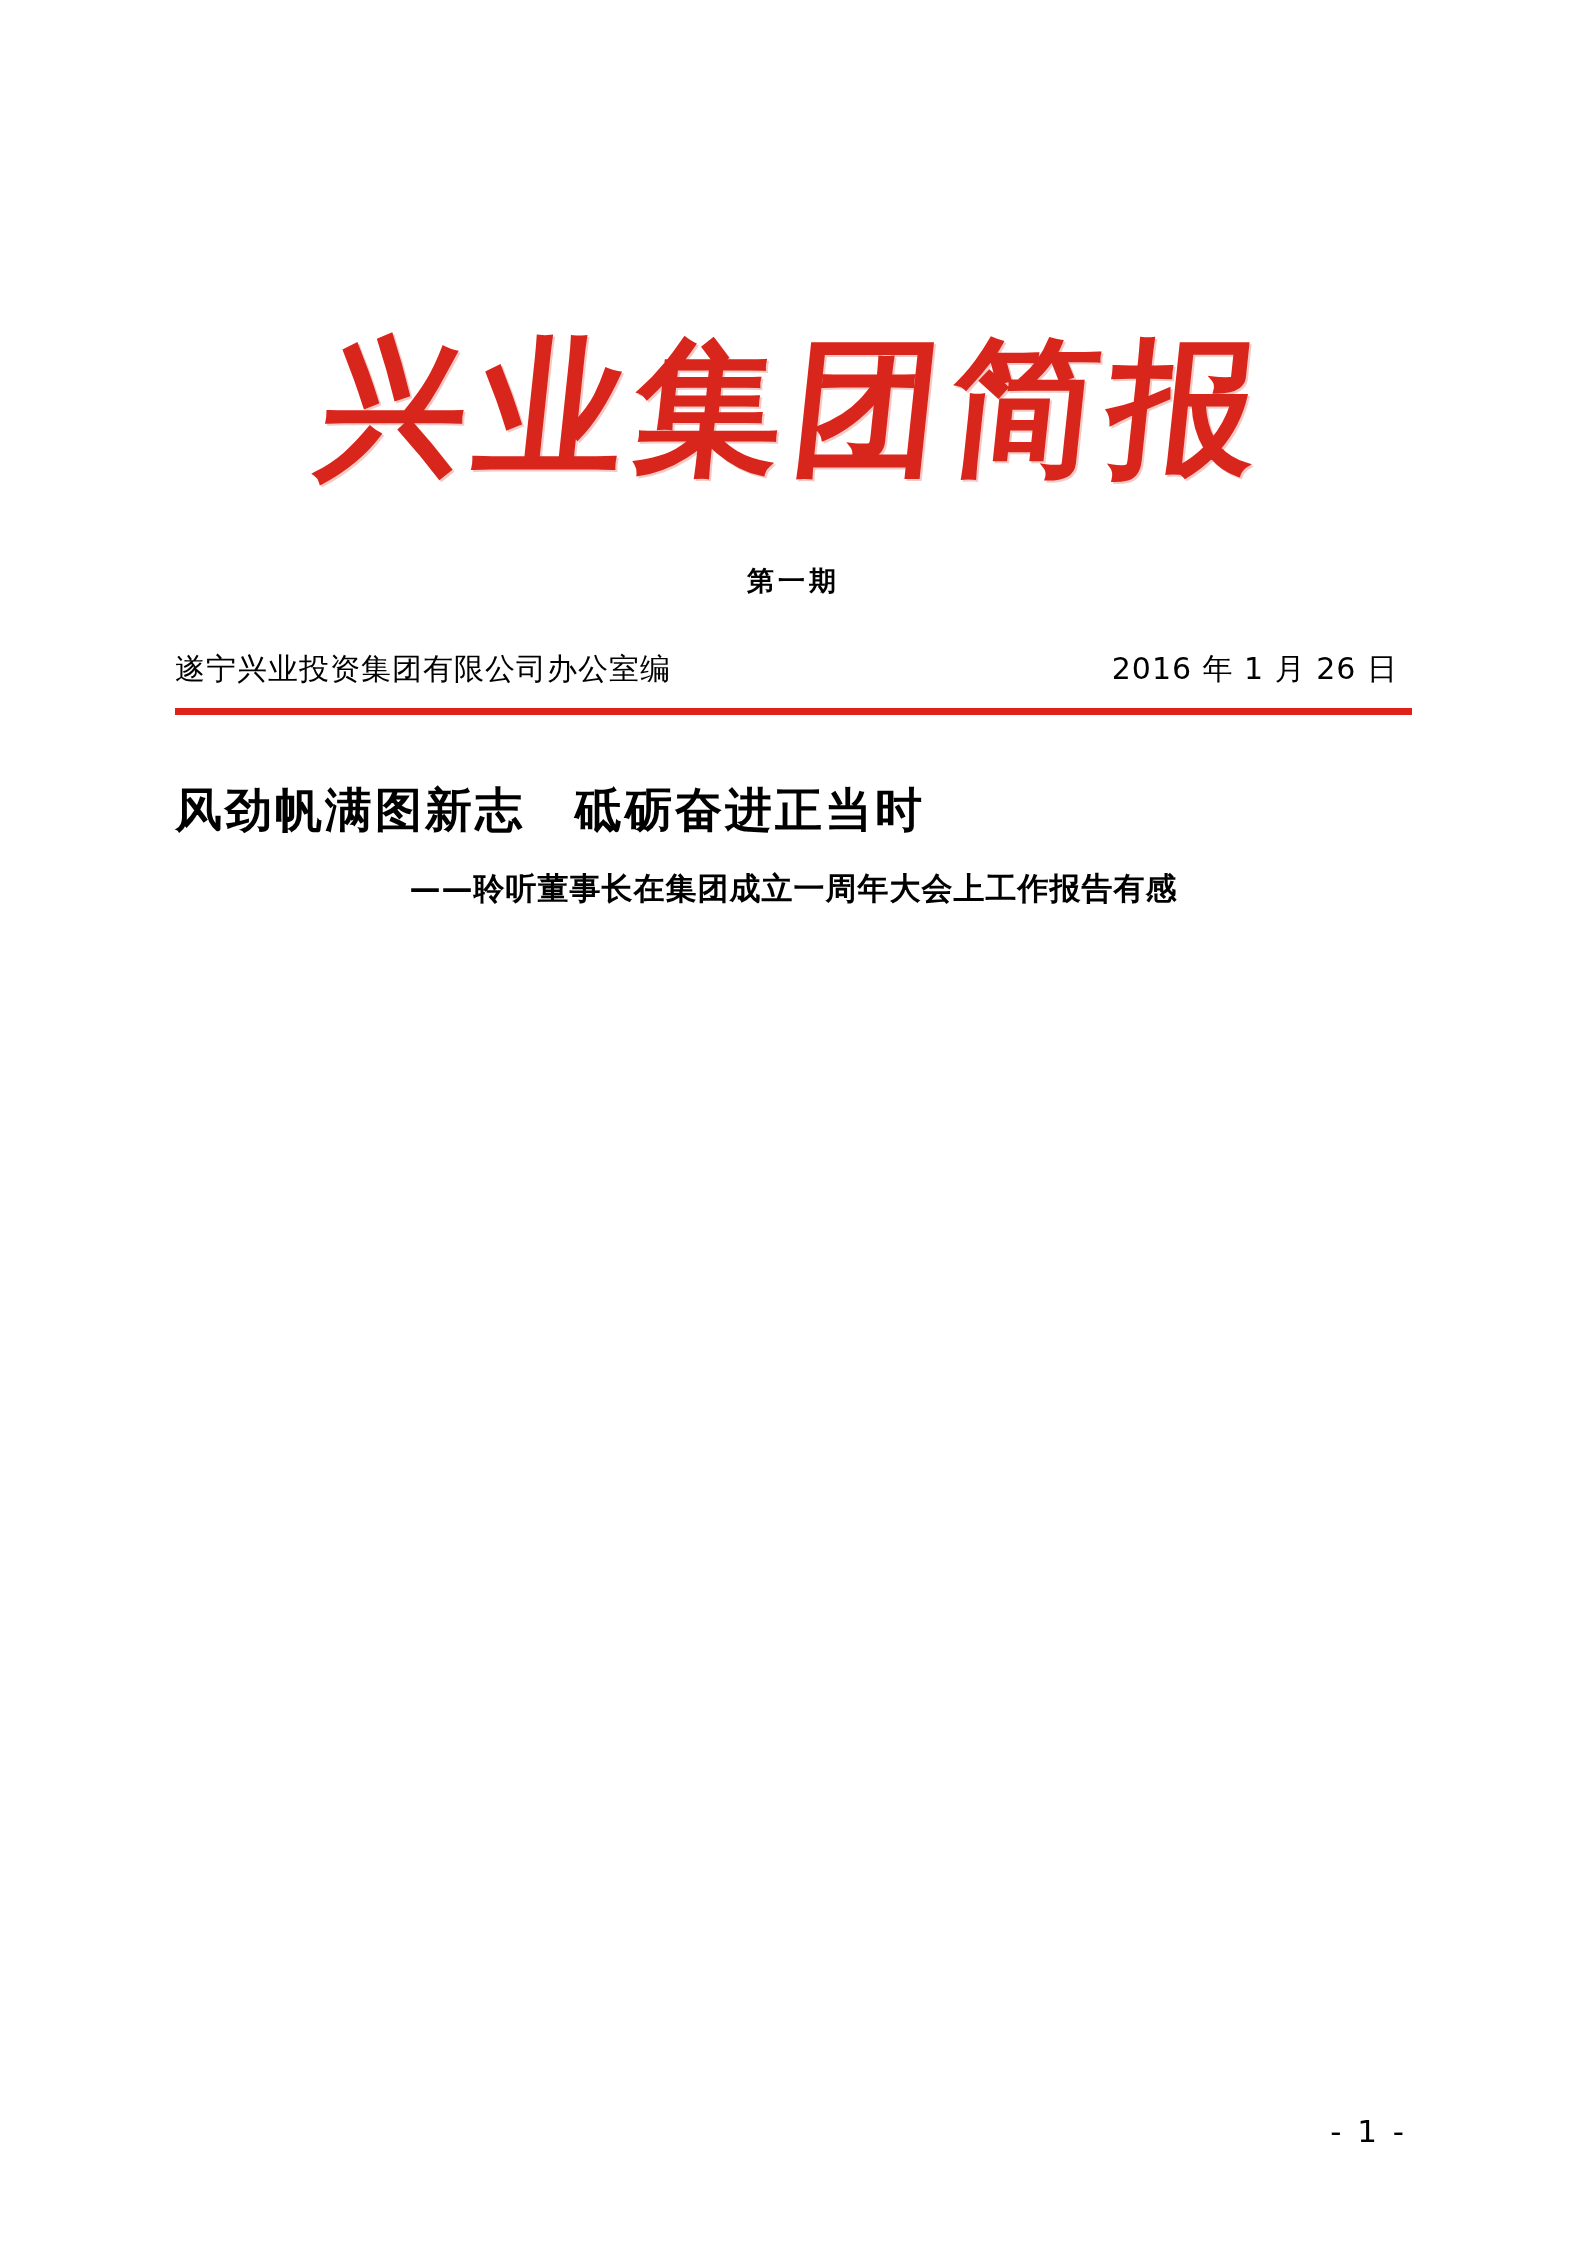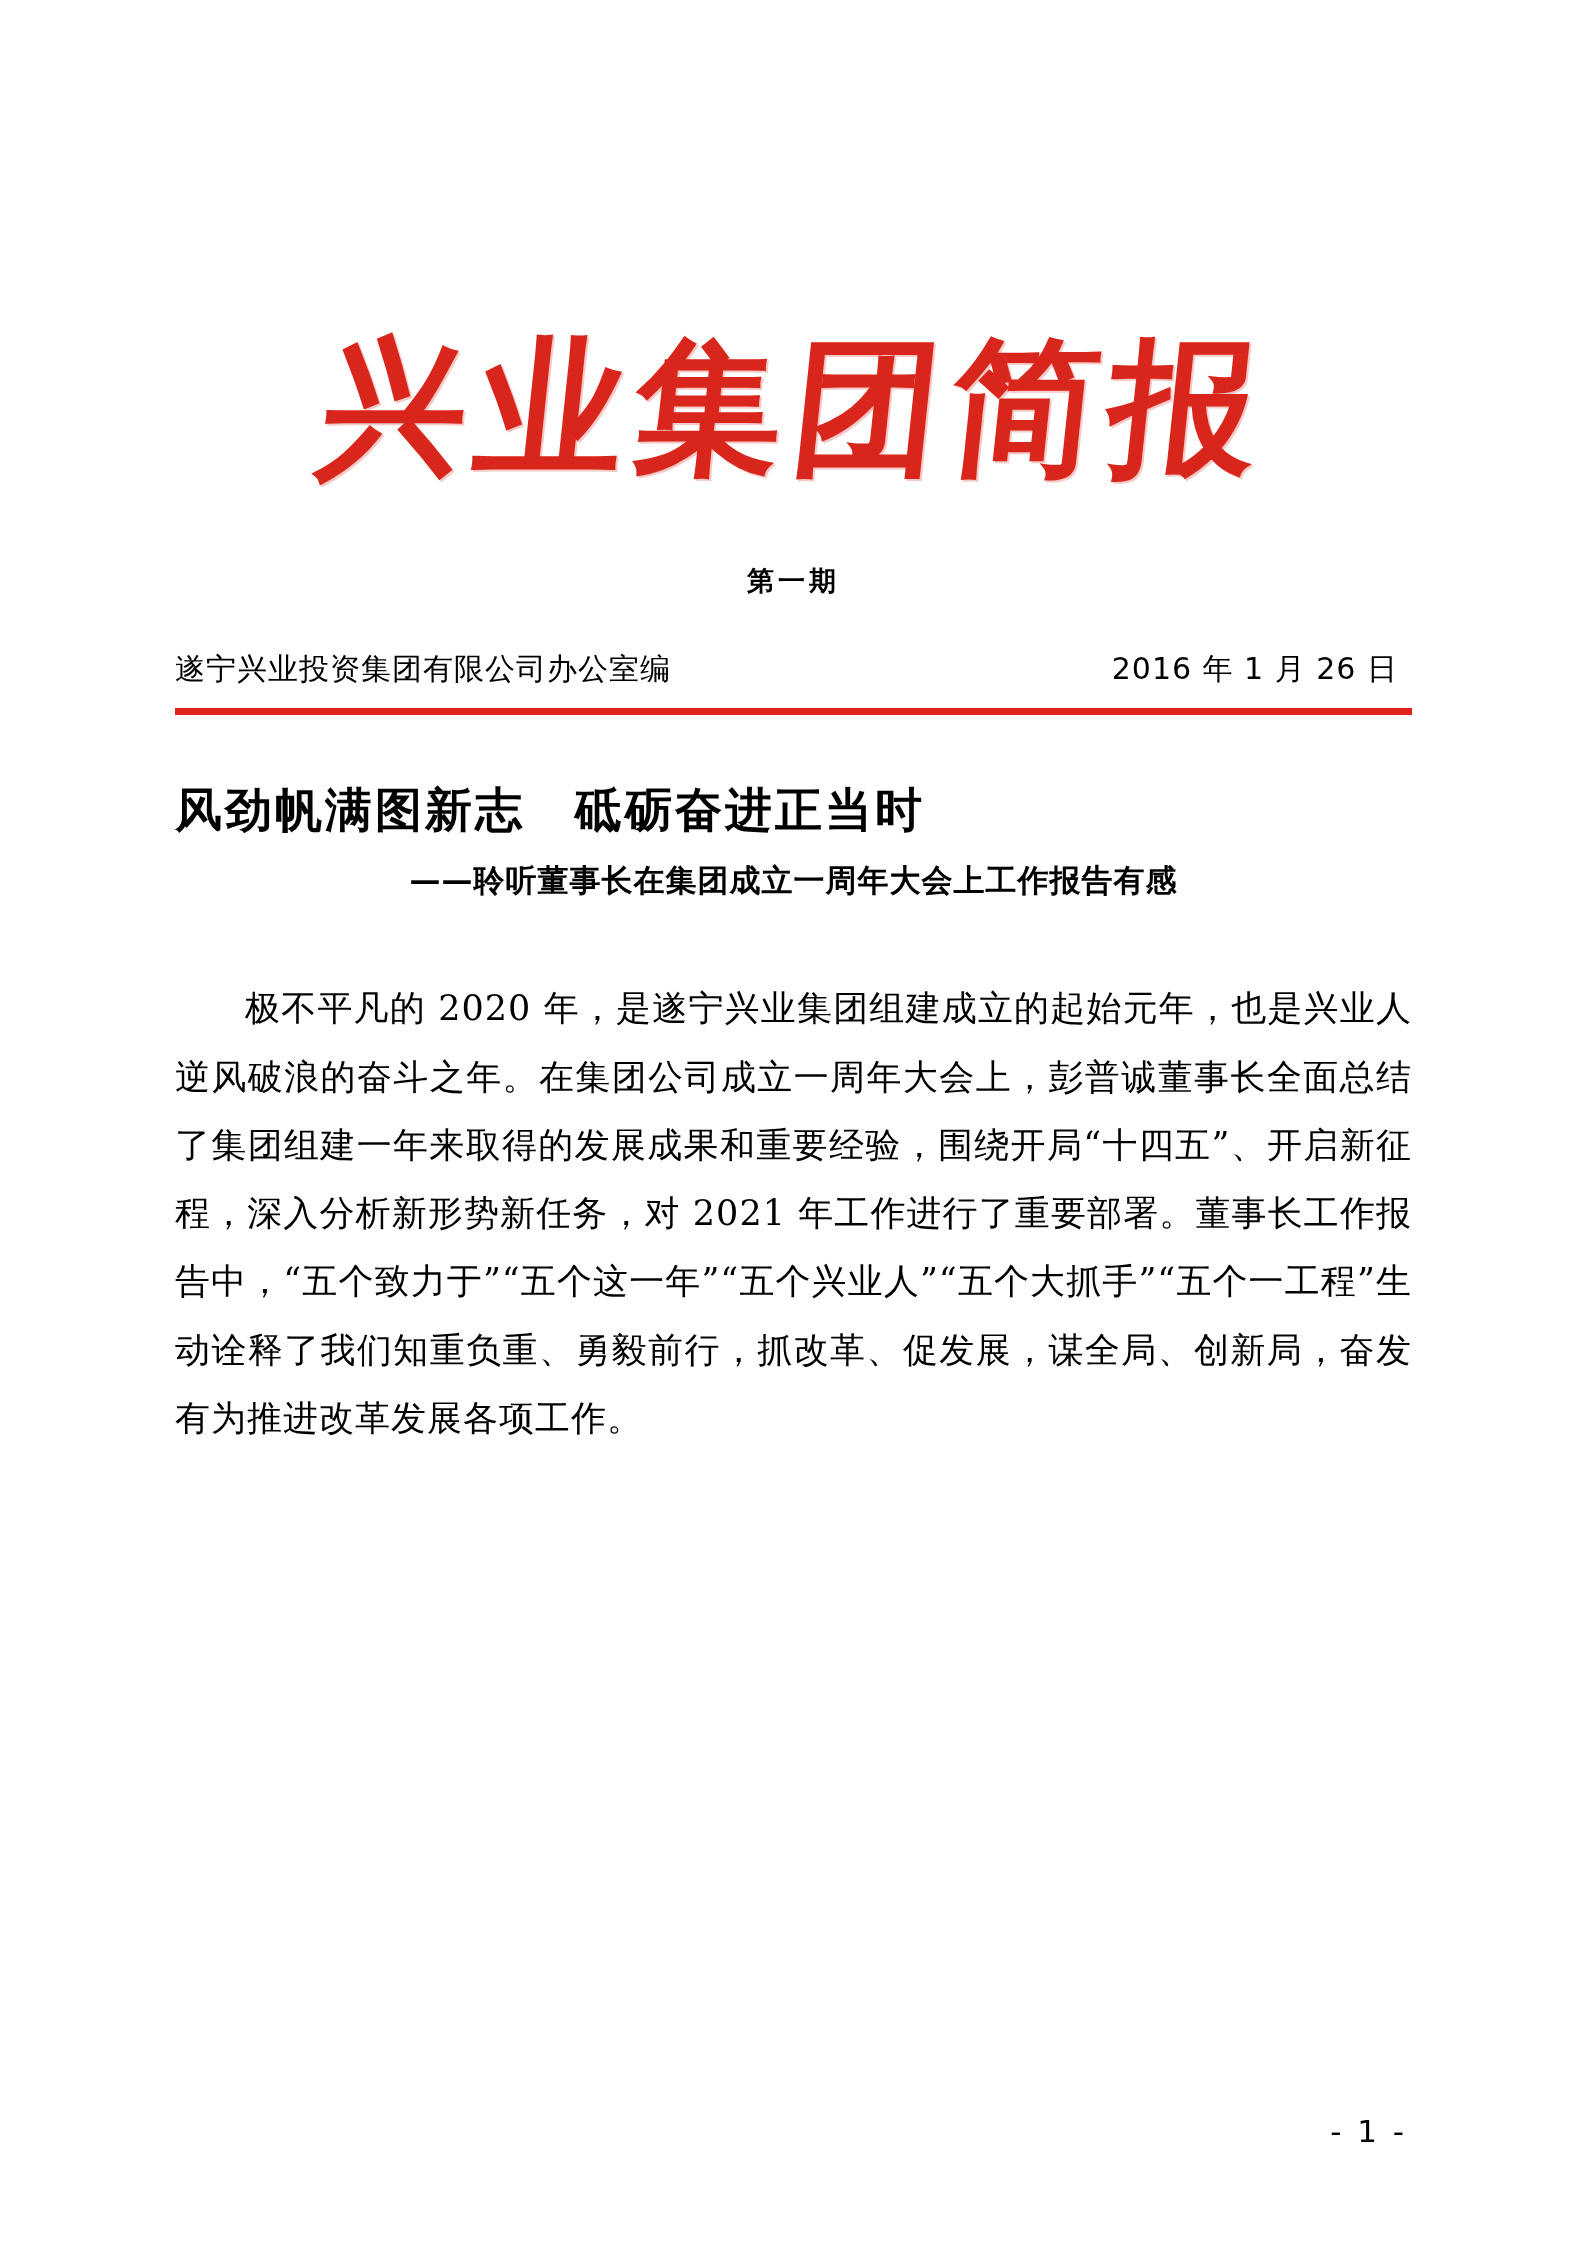--- a/index.html
+++ b/index.html
@@ -76,21 +76,21 @@
     font-size: 47px;
     font-weight: bold;
     letter-spacing: 3px;
     font-family: "DejaVu Serif", "Liberation Serif", serif;
     white-space: nowrap;
   }
   .article-subtitle {
     text-align: center;
     font-size: 31px;
     font-weight: bold;
-    margin-top: 18px;
+    margin-top: 26px;
     letter-spacing: 1px;
     white-space: nowrap;
     font-family: "DejaVu Serif", "Liberation Serif", serif;
   }
 
   .body-text {
     margin-top: 72px;
     font-size: 35px;
     line-height: 1.95;
     text-align: justify;
@@ -130,19 +130,18 @@
     <div class="imprint-right">2016 年 1 月 26 日</div>
   </div>
 
   <div class="red-rule"></div>
 
   <div class="article">
     <div class="article-title">风劲帆满图新志　砥砺奋进正当时</div>
     <div class="article-subtitle">——聆听董事长在集团成立一周年大会上工作报告有感</div>
 
     <div class="body-text">
-      <p>极不平凡的 2020 年，是遂宁兴业集团组建成立的起始元年，也是兴业人逆风破浪的奋斗之年。在集团公司成立一周年大会上，彭普诚董事长全面总结了集团组建一年来取得的发展成果和重要经验，围绕开局“十四五”、开启新征程，深入分析新形势新任务，对 2021 年工作进行了重要部署。董事长工作报告中，“五个致力于”“五个这一年”“五个兴业人”“五个大抓手”“五个一工程”生动诠释了我们知重负重、勇毅前行，抓改革、促发展，谋全局、创新局，奋发有为推进改革发展各项工作。</p>
     </div>
   </div>
 
   <div class="page-number">- 1 -</div>
 
 </div>
 
 </body></html>

